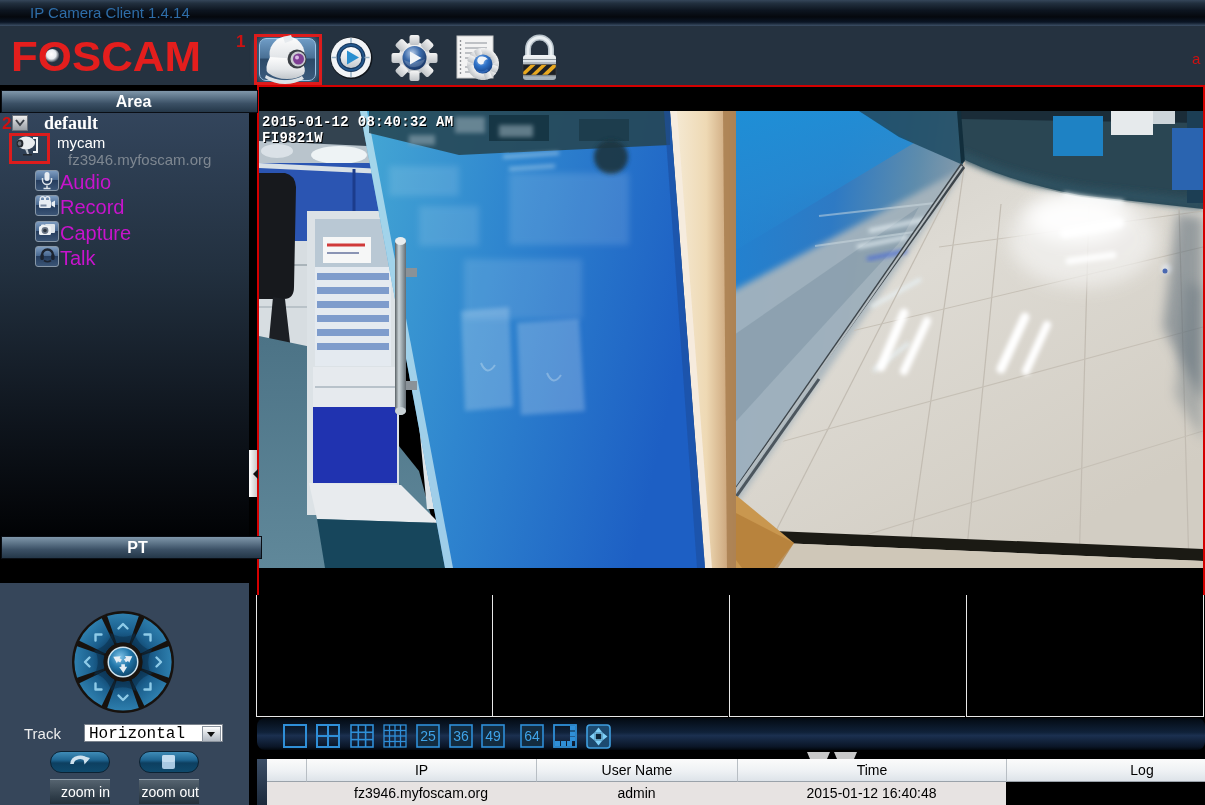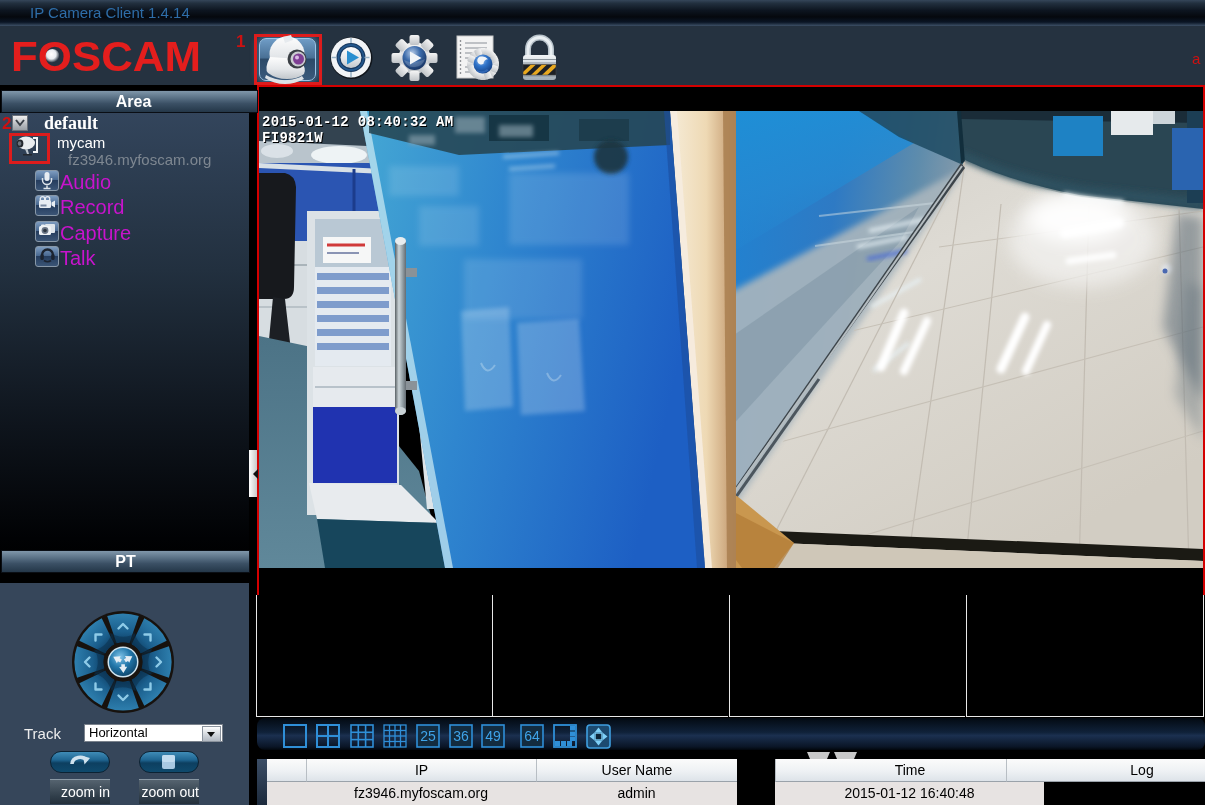--- a/index.html
+++ b/index.html
@@ -17,41 +17,41 @@
   #camBtn{left:259px;top:38px;width:57px;height:43px;border-radius:7px;
     background:linear-gradient(180deg,#6f9cc6 0%,#4a7196 45%,#2c4a68 50%,#3a5a7c 100%);
     box-shadow:0 0 6px 2px rgba(90,160,220,.55);border:1px solid #9cc4e4;box-sizing:border-box;}
   #sidebar{left:0;top:85px;width:250px;height:720px;background:#000;}
   .hdr{left:1px;width:247px;height:21px;border:1px solid #0a0e14;
     background:linear-gradient(180deg,#8097aa 0%,#5d7488 30%,#3b5065 60%,#243748 100%);
     color:#fff;font-weight:bold;font-size:16px;text-align:center;line-height:21px;}
   #areaHdr{top:5px;padding-left:8px;}
   #tree{left:0;top:28px;width:249px;height:448px;
     background:linear-gradient(180deg,#33455c 0%,#22303f 35%,#0e141c 70%,#010204 95%,#000 100%);}
-  #ptHdr{top:465px;}
+  #ptHdr{top:451px;padding-left:12px;}
   #ptPanel{left:0;top:498px;width:249px;height:222px;background:#36465a;}
   
   #num2{left:2px;top:1px;color:#cc1111;font-size:17px;font-weight:bold;}
   #expander{left:12px;top:2px;width:16px;height:16px;
     background:linear-gradient(180deg,#f0f0f0,#b9bcc0 60%,#9aa0a6);border:1px solid #6a7078;box-sizing:border-box;}
   #expander svg{display:block;margin:3px auto 0;}
   #deftext{left:44px;top:0px;color:#fff;font-weight:bold;font-size:18px;font-family:"Liberation Serif",serif;}
   #redbox2{left:9px;top:20px;width:35px;height:25px;border:3px solid #dd1c1c;}
   #camicon{left:13px;top:23px;}
   #mycam{left:57px;top:21px;color:#fff;font-size:15px;}
   #fz{left:68px;top:38px;color:#7e8791;font-size:15px;}
   .treeitem{left:60px;color:#c714cc;font-size:20px;}
   .ticon{left:35px;width:24px;height:21px;border-radius:3px;border:1px solid #8898a8;box-sizing:border-box;
     background:linear-gradient(180deg,#7d9cc0 0%,#4a6a92 45%,#253d5e 50%,#3b5576 100%);}
   .ticon svg{display:block;margin:0 auto;}
   
   #wheel{left:71px;top:525px;}
   #trackLbl{left:24px;top:640px;color:#eee;font-size:15px;}
   #dropdown{left:84px;top:639px;width:139px;height:18px;background:#fff;border:1px solid #7a828c;box-sizing:border-box;}
-  #dropdown span{position:absolute;left:4px;top:0px;font-size:13px;color:#000;}
+  #dropdown span{position:absolute;left:4px;top:0px;font-size:16px;color:#000;font-family:Liberation Mono, monospace;}
   #dropBtn{position:absolute;right:1px;top:1px;width:17px;height:14px;
     background:linear-gradient(180deg,#fdfdfd,#cfd4da 60%,#b2b9c2);border:1px solid #8a929c;}
   #dropBtn:after{content:"";position:absolute;left:4px;top:5px;border:4px solid transparent;border-top:5px solid #111;}
   .pill{top:666px;width:60px;height:22px;border-radius:11px;border:1px solid #0b2233;box-sizing:border-box;
     background:linear-gradient(180deg,#3f8cb7 0%,#1f6591 40%,#0d3f60 55%,#0f4a6d 100%);}
   #pill1{left:50px;}
   #pill2{left:139px;}
   .pill svg{display:block;margin:2px auto 0;}
   .zlbl{top:694px;width:60px;height:24px;background:linear-gradient(180deg,#55636f,#2f3d49 70%,#24303b);
     color:#fff;font-size:14px;text-align:right;line-height:24px;border-top:1px solid #8a98a4;white-space:nowrap;}
@@ -74,21 +74,21 @@
   #tblzone{left:250px;top:750px;width:955px;height:55px;background:#000;}
   #tblstrip{left:7px;top:9px;width:10px;height:46px;background:linear-gradient(180deg,#3c4e66,#1c2a3c);}
   #handle{left:557px;top:2px;width:50px;height:7px;}
   #tbl{left:17px;top:9px;width:1010px;height:46px;font-size:14px;color:#000;}
   .thead{top:0;height:23px;background:linear-gradient(180deg,#fbfbfb 0%,#eef1f4 55%,#dde3e9 100%);
     border-bottom:1px solid #9aa2aa;box-sizing:border-box;text-align:center;line-height:22px;}
   .trow{top:23px;height:23px;background:#e7e3e2;text-align:center;line-height:23px;}
   .c0{left:0;width:39px;padding-left:42px;}
   .c1{left:39px;width:230px;}
   .c2{left:269px;width:201px;}
-  .c3{left:470px;width:269px;margin-left:38px;}
+  .c3{left:470px;width:269px;}
   .c4{left:739px;width:271px;}
   .thead.sep{border-left:1px solid #b8bec4;}
 </style>
 </head>
 <body>
 <div id="root">
   <div class="abs" id="titlebar"></div>
   <div class="abs" id="titletext">IP Camera Client 1.4.14</div>
   <div class="abs" id="topbar"></div>
   <div class="abs" id="num1">1</div>

